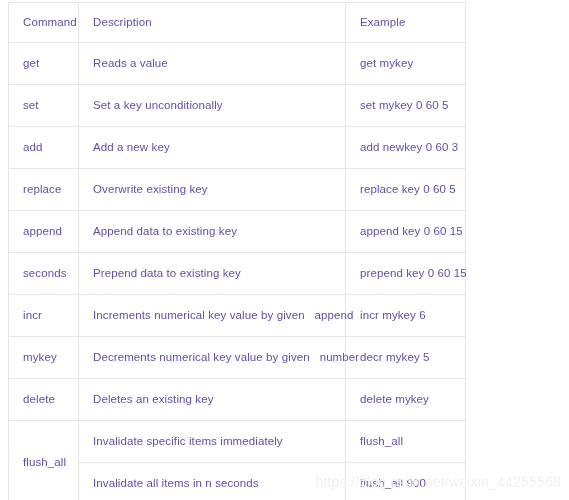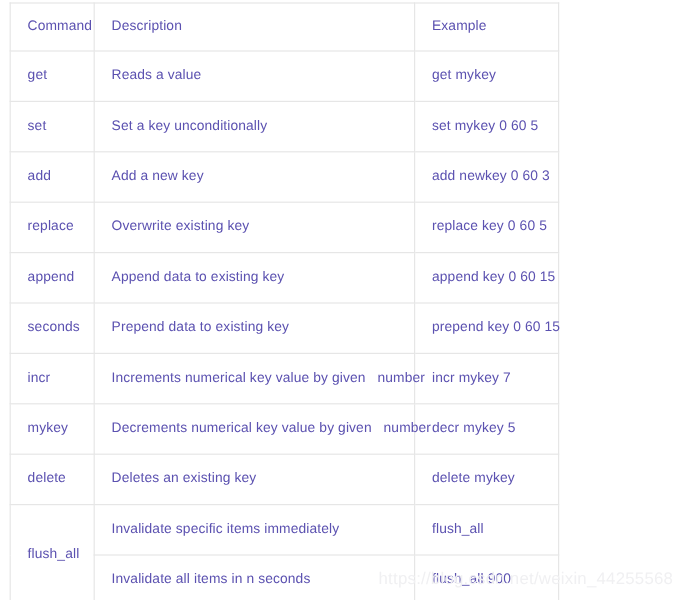--- a/index.html
+++ b/index.html
@@ -125,22 +125,22 @@
       </tr>
 
       <tr>
         <td>seconds</td>
         <td class="desc-cell">Prepend data to existing key</td>
         <td class="example-cell">prepend key 0 60 15</td>
       </tr>
 
       <tr>
         <td>incr</td>
-        <td class="desc-cell">Increments numerical key value by given   number</td>
-        <td class="example-cell">incr mykey 7</td>
+        <td class="desc-cell">Increments numerical key value by given   append</td>
+        <td class="example-cell">incr mykey 6</td>
       </tr>
 
       <tr>
         <td>mykey</td>
         <td class="desc-cell">Decrements numerical key value by given   number</td>
         <td class="example-cell">decr mykey 5</td>
       </tr>
 
       <tr>
         <td>delete</td>

